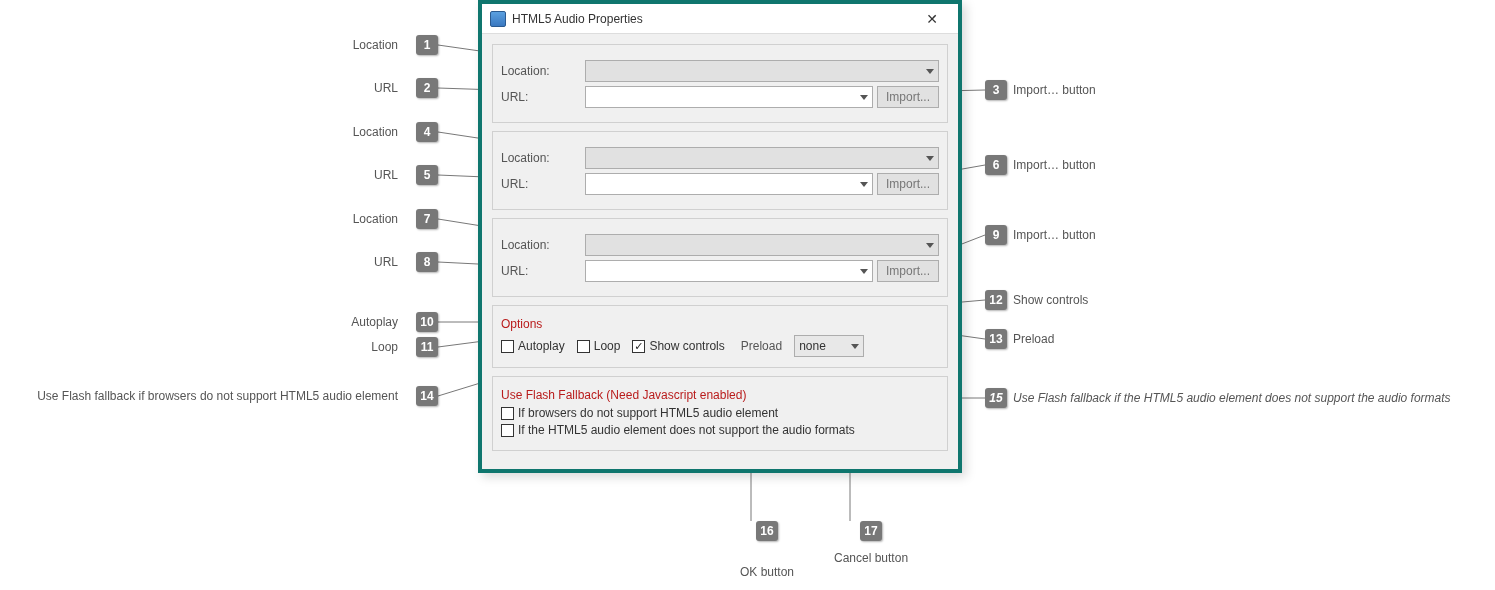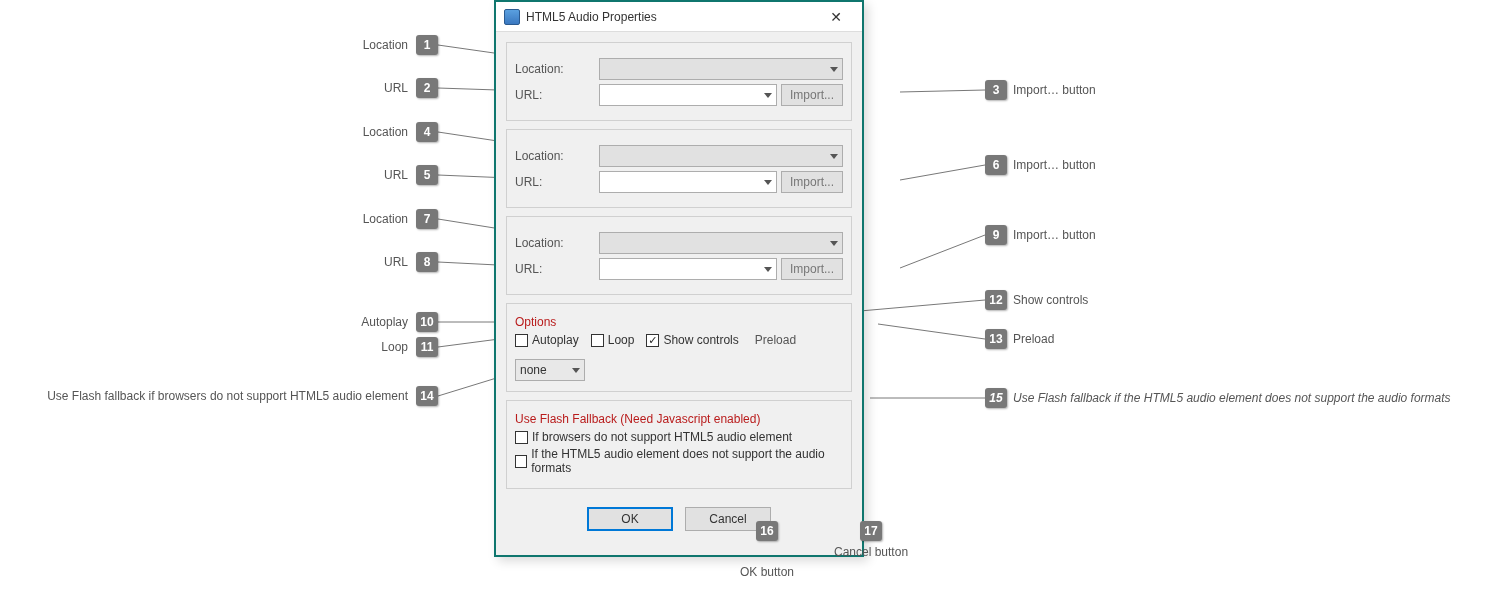--- a/index.html
+++ b/index.html
@@ -10,25 +10,24 @@
     color: #333;
     background: #fff;
     width: 1495px;
     height: 590px;
     position: relative;
   }
   .dialog {
     position: absolute;
     left: 478px;
     top: 0;
-    width: 370px;
-    border: 2px solid #0f766e;
+    width: 484px;
+    border: 4px solid #0f766e;
     background: #f0f0f0;
     box-shadow: 4px 4px 10px rgba(0,0,0,0.15);
-    margin-left: 16px;
   }
   .titlebar {
     display: flex;
     align-items: center;
     justify-content: space-between;
     background: #fff;
     border-bottom: 1px solid #ddd;
     height: 30px;
     padding: 0 6px 0 8px;
   }
@@ -141,21 +140,21 @@
     background:#787878;
     color:#fff;
     width:22px;height:20px;
     display:flex;align-items:center;justify-content:center;
     border-radius:3px;
     font-size:12px;
     font-weight:600;
     box-shadow:1px 1px 2px rgba(0,0,0,0.3);
   }
   .anno.left { justify-content:flex-end; }
-  .anno.left .txt { margin-right:8px; text-align:right; }
+  .anno.left .txt { margin-right:18px; text-align:right; }
   .anno.right .txt { margin-left:6px; }
   svg.lines { position:absolute; left:0; top:0; pointer-events:none; }
 </style>
 </head>
 <body>
 
 <svg class="lines" width="1495" height="590">
   <g stroke="#787878" stroke-width="1" fill="none">
     <line x1="438" y1="45" x2="557" y2="62"></line>
     <line x1="438" y1="88" x2="557" y2="92"></line>
@@ -268,24 +267,20 @@
         </label>
       </div>
       <div class="fallback-row">
         <label class="checkbox">
           <span class="cb"></span>
           <span>If the HTML5 audio element does not support the audio formats</span>
         </label>
       </div>
     </div>
 
-    <div class="footer">
-      <div class="dlg-btn primary">OK</div>
-      <div class="dlg-btn">Cancel</div>
-    </div>
   </div>
 </div>
 
 <div class="anno left" style="left:0;top:35px;width:438px;">
     <span class="txt">Location</span>
     <span class="num">1</span>
   </div>
 <div class="anno left" style="left:0;top:78px;width:438px;">
     <span class="txt">URL</span>
     <span class="num">2</span>
@@ -341,16 +336,16 @@
   </div>
 <div class="anno right" style="left:985px;top:388px;font-style:italic;">
     <span class="num">15</span>
     <span class="txt">Use Flash fallback if the HTML5 audio element does not support the audio formats</span>
   </div>
 
 <div class="anno" style="left:740px;top:521px;flex-direction:column;align-items:center;gap:6px;">
     <span class="num">16</span>
     <span class="txt" style="margin-top:18px;">OK button</span>
   </div>
-<div class="anno" style="left:834px;top:521px;flex-direction:column;align-items:center;">
+<div class="anno" style="left:834px;top:521px;flex-direction:column;align-items:center;gap:6px;">
     <span class="num">17</span>
     <span class="txt" style="margin-top:4px;">Cancel button</span>
   </div>
 
 </body></html>

